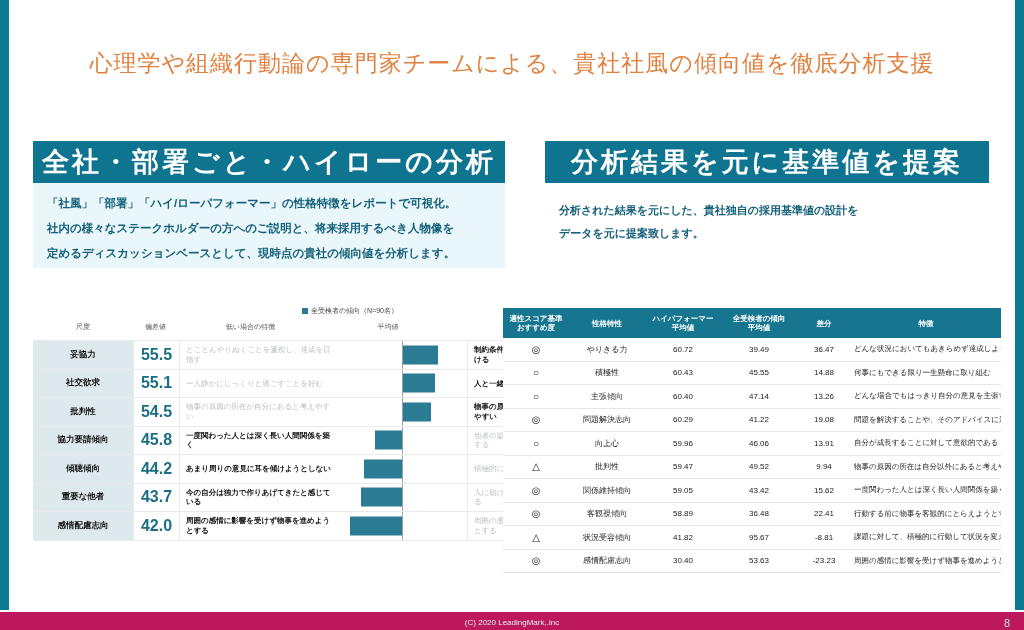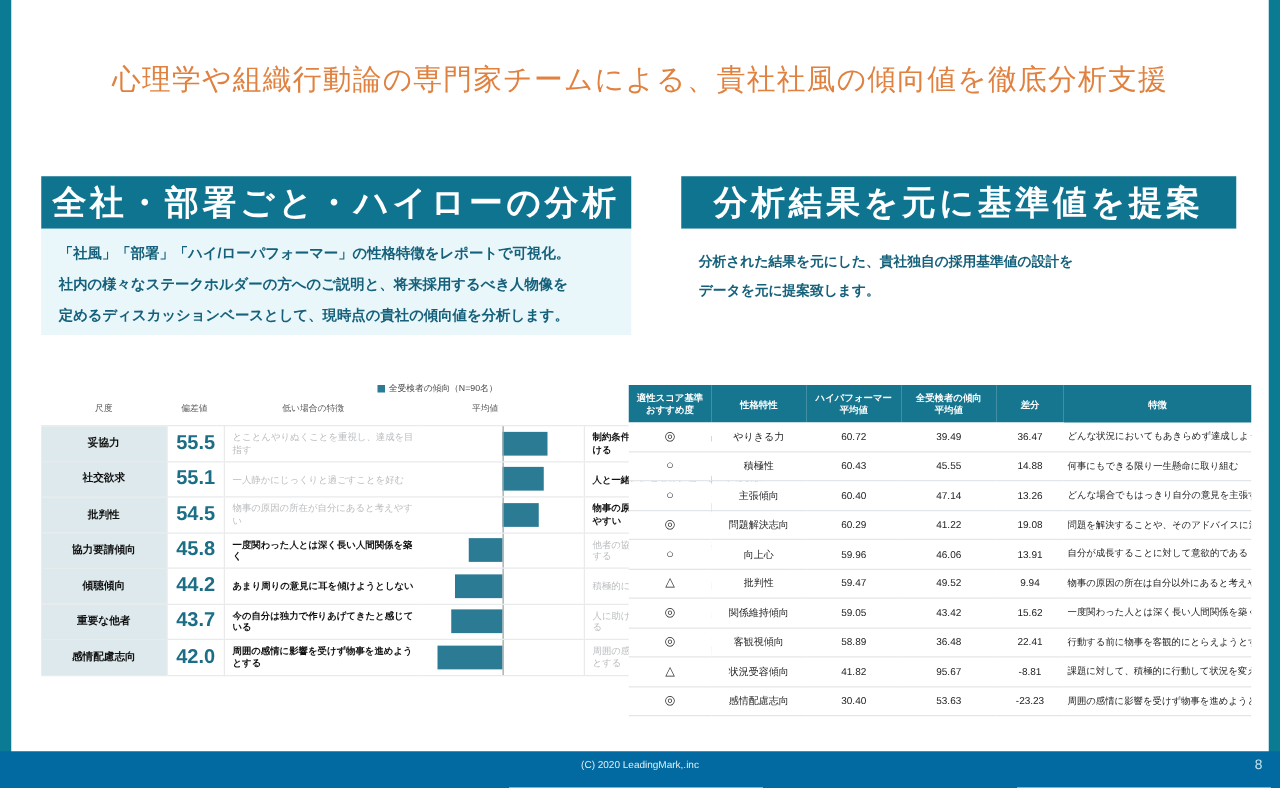--- a/index.html
+++ b/index.html
@@ -90,21 +90,21 @@
   #right-table td.feat{text-align:left;font-size:7.5px;white-space:nowrap;overflow:hidden;}
   #right-table td.mark{font-size:10px;color:#222;}
   .w-mark{width:62px;}
   .w-trait{width:72px;}
   .w-hi{width:72px;}
   .w-lo{width:72px;}
   .w-diff{width:50px;}
   .w-feat{width:146px;}
 
   
-  .footer{position:absolute;left:0;bottom:0;width:1024px;height:29px;background:#0369a1;}
+  .footer{position:absolute;left:0;bottom:0;width:1024px;height:18px;background:#be185d;}
   .footer .copy{position:absolute;left:0;top:0;width:1024px;text-align:center;line-height:22px;font-size:8px;color:#dff0f4;}
   .footer .pageno{position:absolute;right:14px;top:0;line-height:22px;font-size:11px;color:#bfe3ea;}
 </style>
 </head>
 <body>
 
 <div class="slide">
 
   <div class="rail left"></div>
   <div class="rail right"></div>

